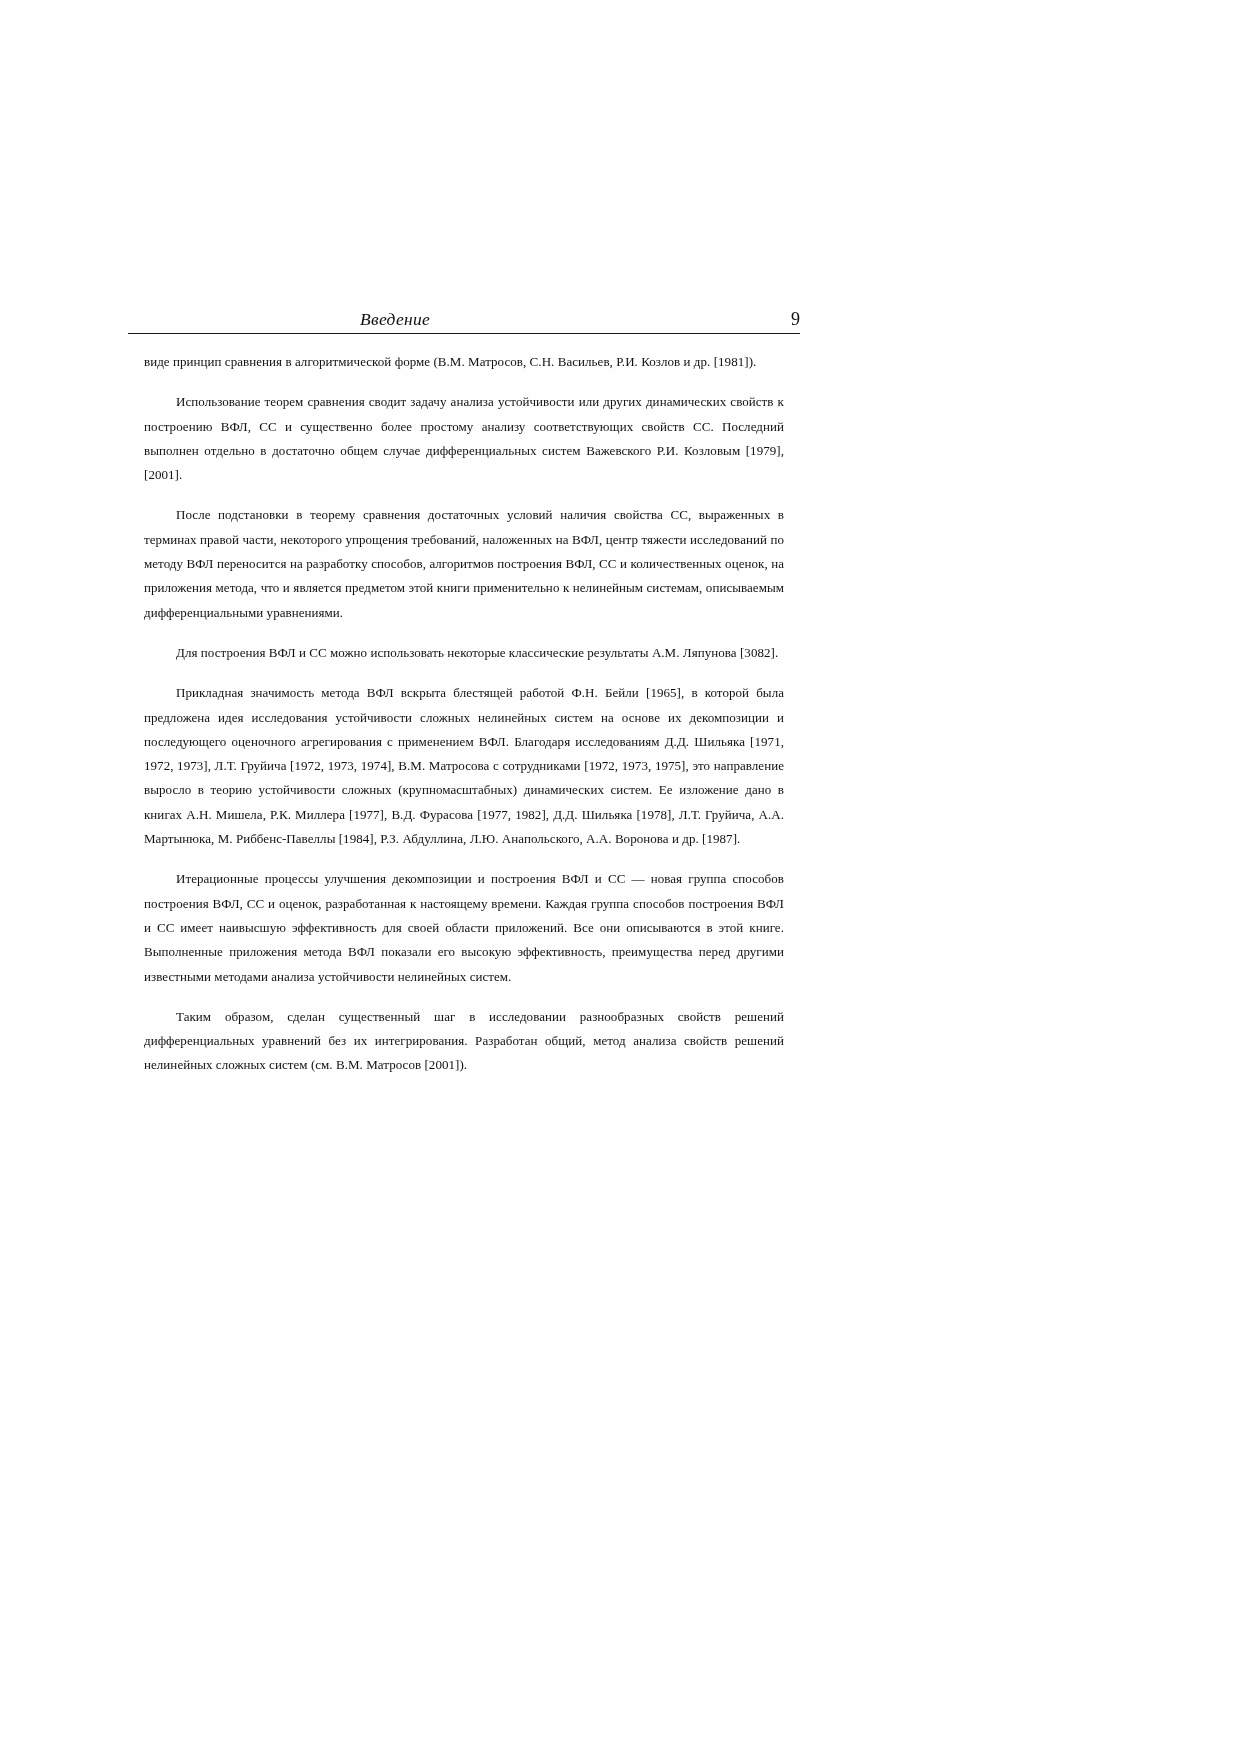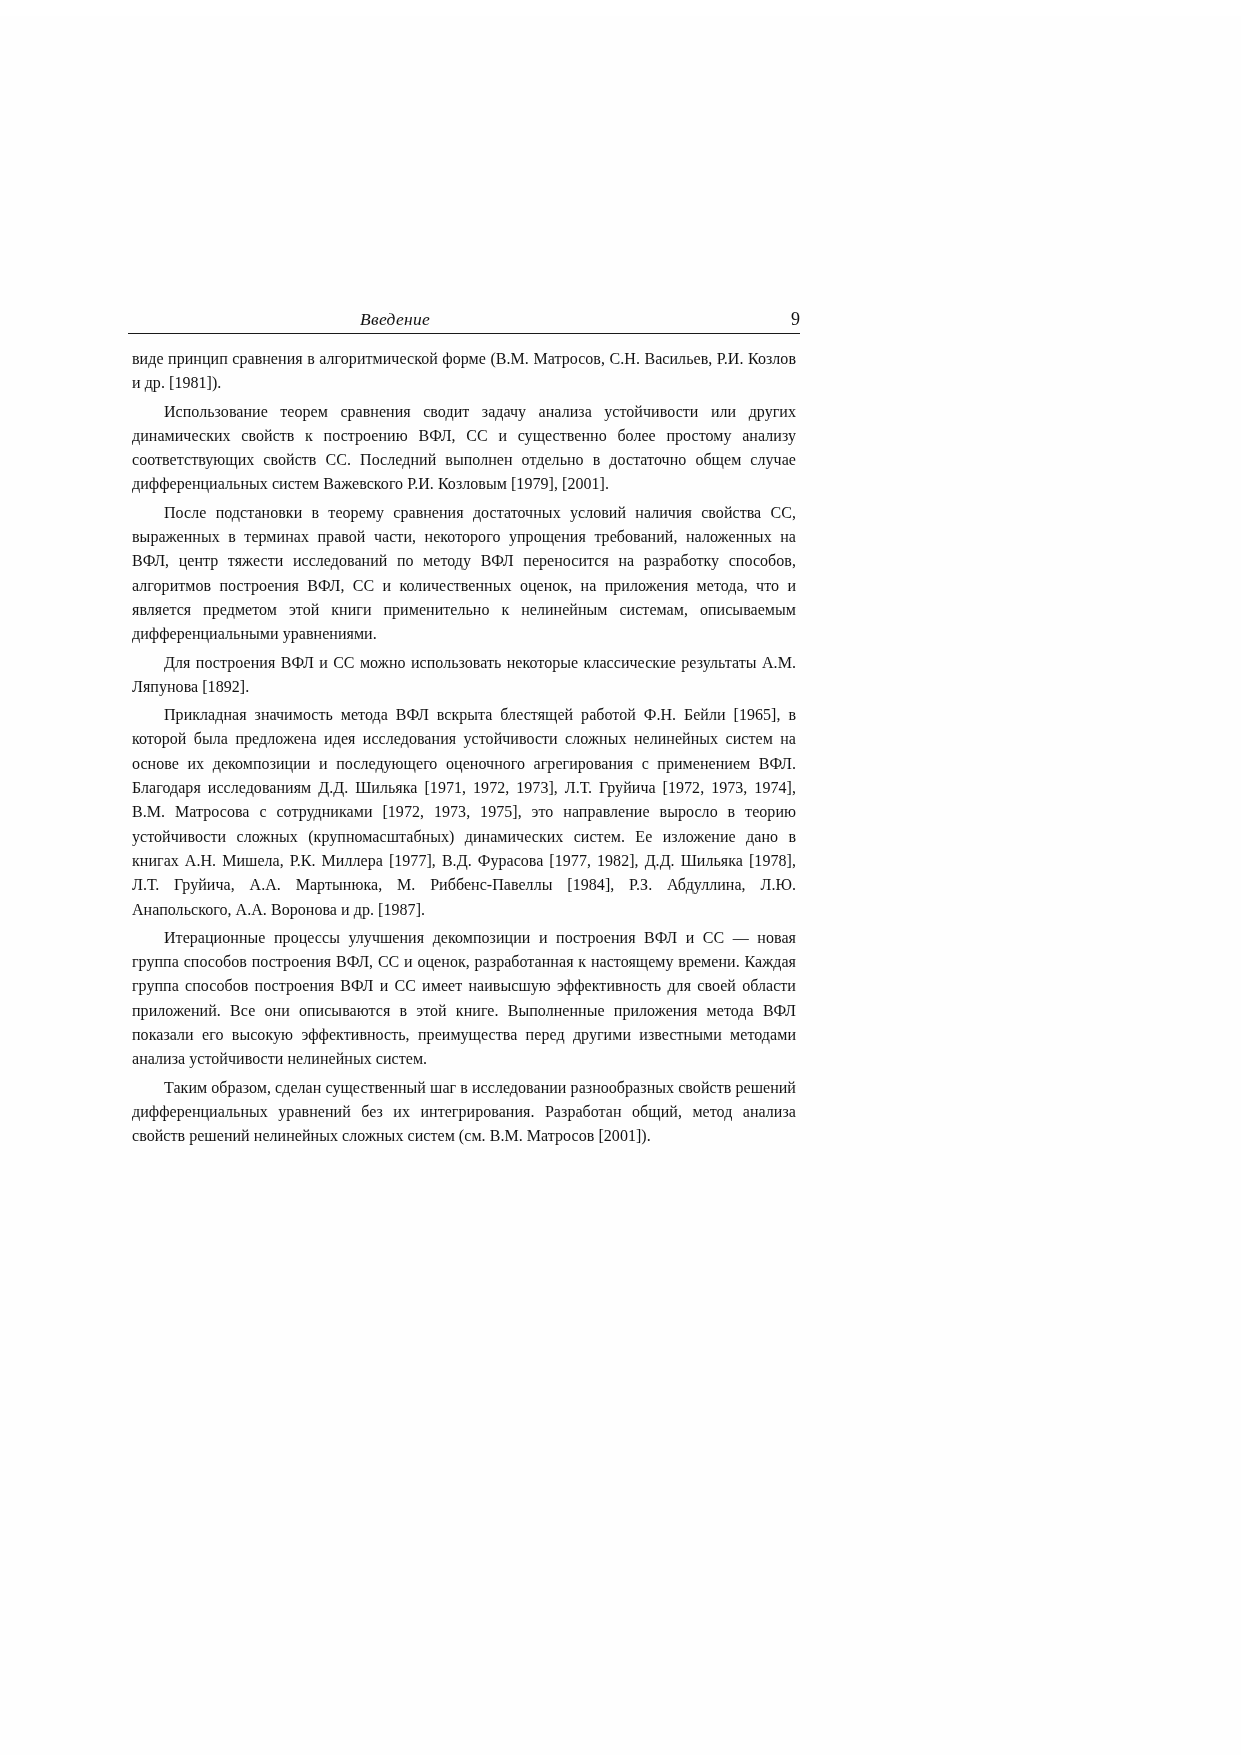--- a/index.html
+++ b/index.html
@@ -46,22 +46,22 @@
   .runhead .rh-page {
     font-style: normal;
     font-size: 18px;
   }
   .rule {
     border-bottom: 1.4px solid #1a1a1a;
     margin-top: 3px;
     margin-bottom: 13px;
   }
   .body-text p {
-    margin: 4px;
-    font-size: 16px;
+    margin: 16px;
+    font-size: 13px;
     line-height: 24.3px;
     text-align: justify;
     text-justify: inter-word;
     letter-spacing: 0.05px;
     hyphens: manual;
   }
   .body-text p.indent {
     text-indent: 32px;
   }
   .body-text p.noindent {
@@ -77,20 +77,20 @@
     <div class="runhead">
       <span class="rh-title">Введение</span>
       <span class="rh-page">9</span>
     </div>
     <div class="rule"></div>
 
     <div class="body-text">
       <p class="noindent">виде принцип сравнения в алгоритмической форме (В.М. Матросов, С.Н. Васильев, Р.И. Козлов и др. [1981]).</p>
       <p class="indent">Использование теорем сравнения сводит задачу анализа устойчивости или других динамических свойств к построению ВФЛ, СС и существенно более простому анализу соответствующих свойств СС. Последний выполнен отдельно в достаточно общем случае дифференциальных систем Важевского Р.И. Козловым [1979], [2001].</p>
       <p class="indent">После подстановки в теорему сравнения достаточных условий наличия свойства СС, выраженных в терминах правой части, некоторого упрощения требований, наложенных на ВФЛ, центр тяжести исследований по методу ВФЛ переносится на разработку способов, алгоритмов построения ВФЛ, СС и количественных оценок, на приложения метода, что и является предметом этой книги применительно к нелинейным системам, описываемым дифференциальными уравнениями.</p>
-      <p class="indent">Для построения ВФЛ и СС можно использовать некоторые классические результаты А.М. Ляпунова [1892].</p>
+      <p class="indent">Для построения ВФЛ и СС можно использовать некоторые классические результаты А.М. Ляпунова [3082].</p>
       <p class="indent">Прикладная значимость метода ВФЛ вскрыта блестящей работой Ф.Н. Бейли [1965], в которой была предложена идея исследования устойчивости сложных нелинейных систем на основе их декомпозиции и последующего оценочного агрегирования с применением ВФЛ. Благодаря исследованиям Д.Д. Шильяка [1971, 1972, 1973], Л.Т. Груйича [1972, 1973, 1974], В.М. Матросова с сотрудниками [1972, 1973, 1975], это направление выросло в теорию устойчивости сложных (крупномасштабных) динамических систем. Ее изложение дано в книгах А.Н. Мишела, Р.К. Миллера [1977], В.Д. Фурасова [1977, 1982], Д.Д. Шильяка [1978], Л.Т. Груйича, А.А. Мартынюка, М. Риббенс-Павеллы [1984], Р.З. Абдуллина, Л.Ю. Анапольского, А.А. Воронова и др. [1987].</p>
       <p class="indent">Итерационные процессы улучшения декомпозиции и построения ВФЛ и СС — новая группа способов построения ВФЛ, СС и оценок, разработанная к настоящему времени. Каждая группа способов построения ВФЛ и СС имеет наивысшую эффективность для своей области приложений. Все они описываются в этой книге. Выполненные приложения метода ВФЛ показали его высокую эффективность, преимущества перед другими известными методами анализа устойчивости нелинейных систем.</p>
       <p class="indent">Таким образом, сделан существенный шаг в исследовании разнообразных свойств решений дифференциальных уравнений без их интегрирования. Разработан общий, метод анализа свойств решений нелинейных сложных систем (см. В.М. Матросов [2001]).</p>
     </div>
 
   </div>
 </div>
 
 </body></html>

